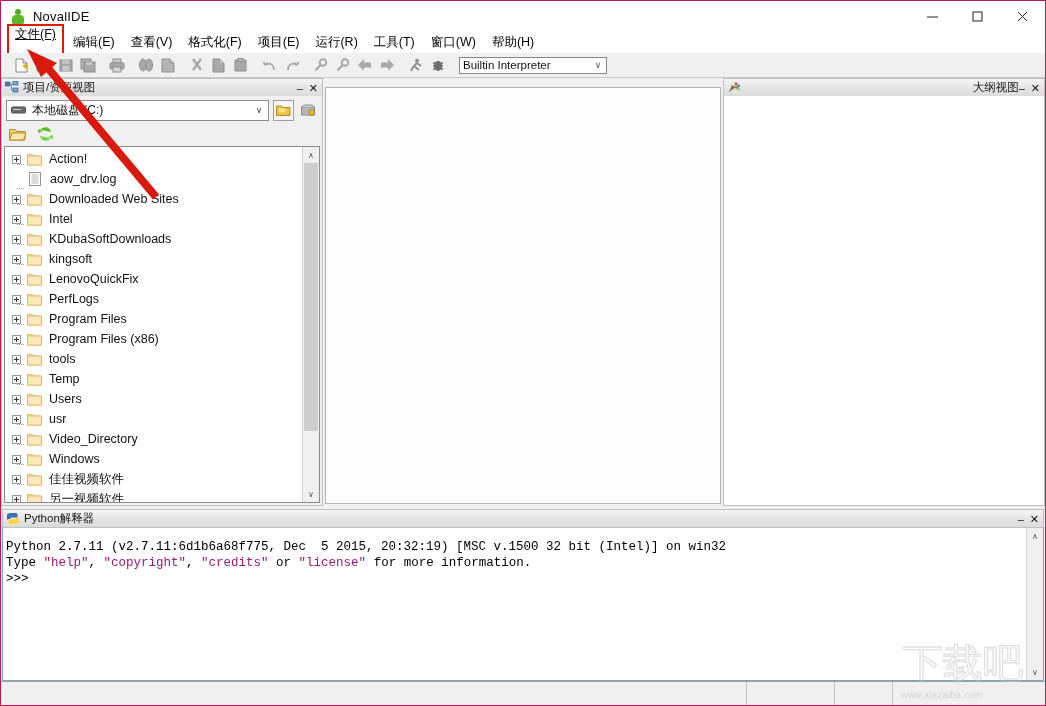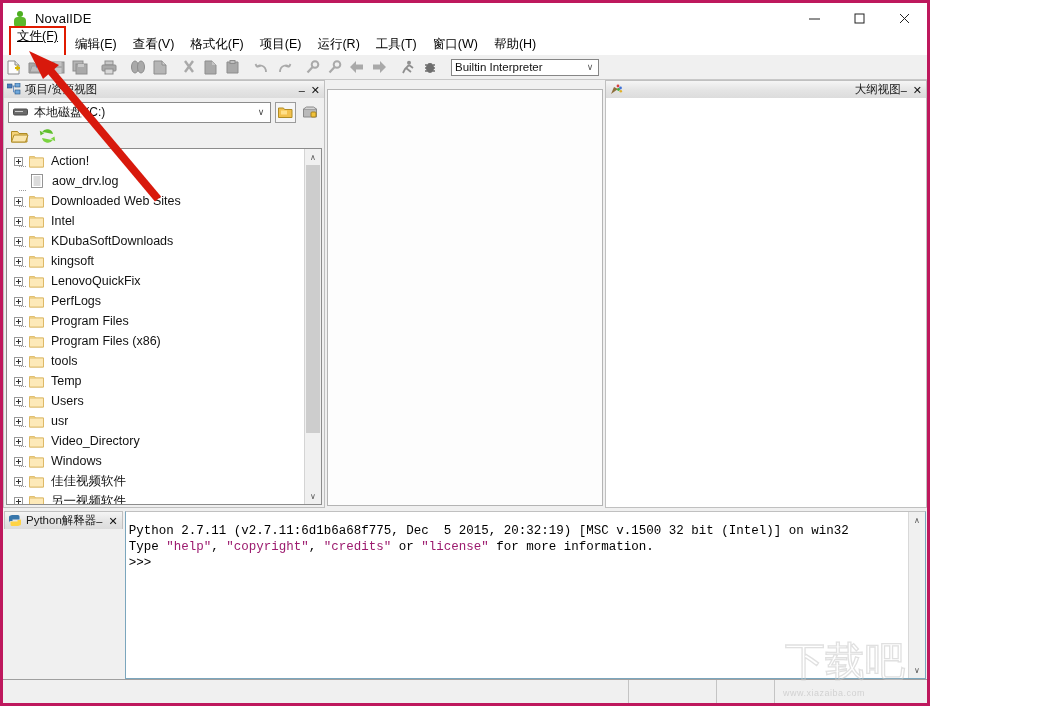--- a/index.html
+++ b/index.html
@@ -6,22 +6,22 @@
   body{
     width:1046px;height:706px;
     background:#ffffff;
     font-family:"Liberation Sans","DejaVu Sans",sans-serif;
     font-size:12px;
     color:#000;
     overflow:hidden;
     position:relative;
   }
   #app{
-    position:absolute;left:0;top:0;width:930px;height:706px;
-    border:3px solid #be185d;
+    position:absolute;left:0;top:0;width:1046px;height:706px;
+    border:1px solid #be185d;
     box-sizing:border-box;
     background:#b91c1c;
     display:flex;flex-direction:column;
   }
 
   
   .titlebar{
     height:31px;flex:0 0 31px;
     background:#ffffff;
     display:flex;align-items:center;
@@ -68,21 +68,21 @@
     margin:0 1px;
     text-decoration:underline;
   }
 
   
   .toolbar{
     height:24px;flex:0 0 24px;
     background:#f0f0f0;
     border-bottom:1px solid #c8c8c8;
     display:flex;align-items:center;
-    padding-left:0;
+    padding-left:10px;
     position:relative;
   }
   .tb-btn{
     width:22px;height:21px;
     display:flex;align-items:center;justify-content:center;
     position:relative;
   }
   .tb-sep{width:7px;height:18px;flex:0 0 7px;}
   .tb-ico{width:16px;height:15px;display:block;}
   .interp-combo{
@@ -261,21 +261,21 @@
     background:#ffffff;
     border:1px solid #c0c0c0;
     border-top:none;
     box-sizing:border-box;
     margin:0;
   }
 
   
   .console-panel{
     flex:1 1 auto;
-    display:flex;flex-direction:row;
+    display:flex;flex-direction:column;
     min-height:0;
     margin-top:3px;
   }
   .console-body{
     flex:1 1 auto;min-height:0;
     border:1px solid #7ba6bd;
     border-top:1px solid #c0c0c0;
     background:#ffffff;
     display:flex;
     box-sizing:border-box;

